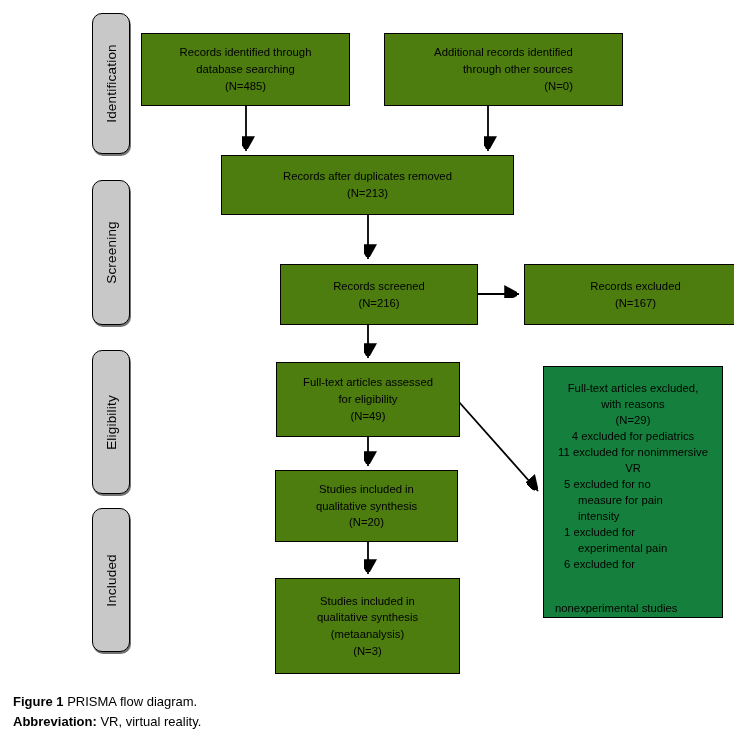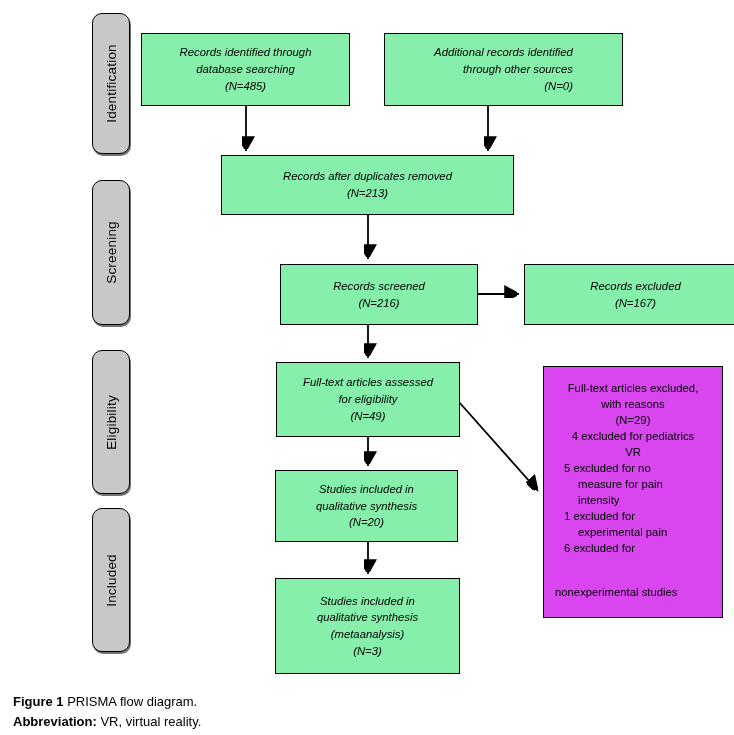--- a/index.html
+++ b/index.html
@@ -23,35 +23,34 @@
   }
   .stage span{
     transform:rotate(-90deg);
     white-space:nowrap;
     font-size:13.5px;
     letter-spacing:0.2px;
   }
   
   .fbox{
     position:absolute;
-    background:#86efac;
+    background:#4d7c0f;
     border:1.6px solid #000;
     display:flex;align-items:center;justify-content:center;
     text-align:center;
     font-size:11.3px;
     line-height:1.48;
     white-space:pre-line;
     box-sizing:border-box;
     padding:2px 4px;
-    font-style:italic;
   }
   
   .reasons{
     position:absolute;
-    background:#d946ef;
+    background:#15803d;
     border:1.6px solid #000;
     box-sizing:border-box;
     font-size:11.3px;
     line-height:16px;
     padding:13px 4px 0 4px;
   }
   .reasons .ln{display:block;}
   .reasons .c{text-align:center;}
   .reasons .i0{text-align:left;padding-left:7px;margin-top:28px;}
   .reasons .i1{text-align:left;padding-left:16px;}
@@ -120,20 +119,21 @@
 
   <div class="fbox" style="left:276px;top:362px;width:184px;height:75px;">Full-text articles assessed
 for eligibility
 (N=49)</div>
 
   <div class="reasons" style="left:543px;top:366px;width:180px;height:252px;">
     <span class="ln c">Full-text articles excluded,</span>
     <span class="ln c">with reasons</span>
     <span class="ln c">(N=29)</span>
     <span class="ln c">4 excluded for pediatrics</span>
+    <span class="ln c">11 excluded for nonimmersive</span>
     <span class="ln c">VR</span>
     <span class="ln i1">5 excluded for no</span>
     <span class="ln i2">measure for pain</span>
     <span class="ln i2">intensity</span>
     <span class="ln i1">1 excluded for</span>
     <span class="ln i2">experimental pain</span>
     <span class="ln i1">6 excluded for</span>
     <span class="ln i0">nonexperimental studies</span>
   </div>
 

